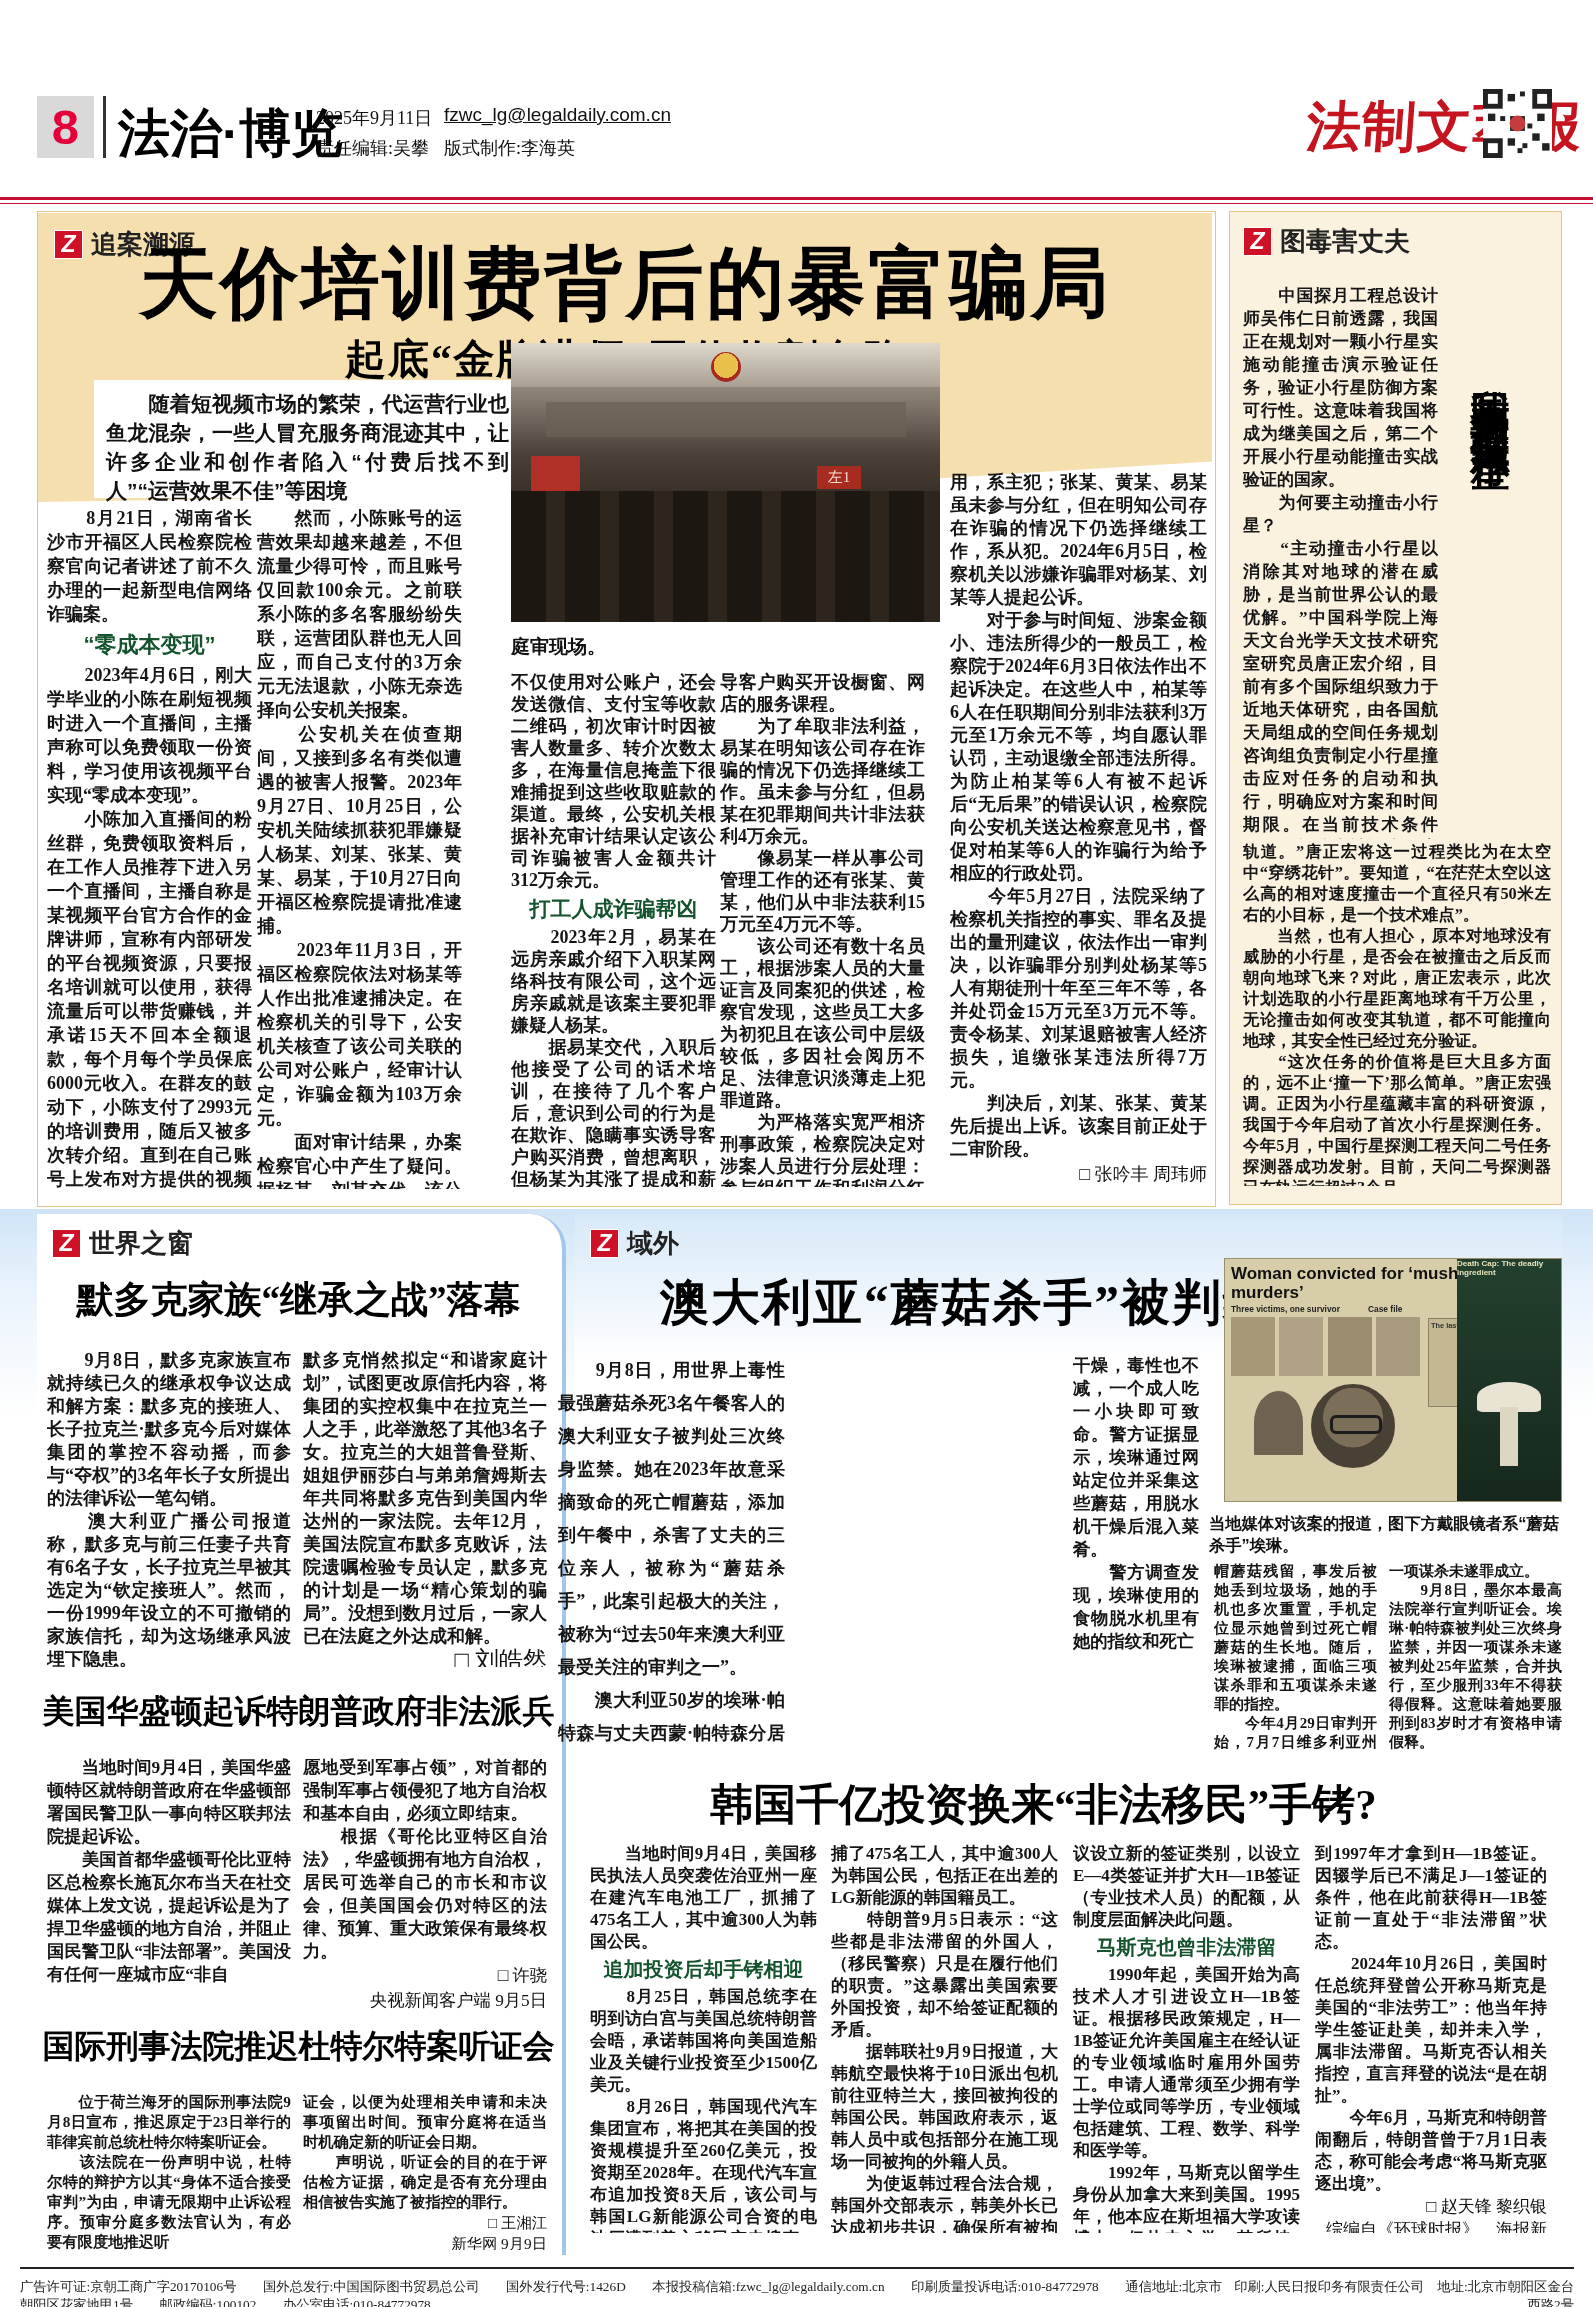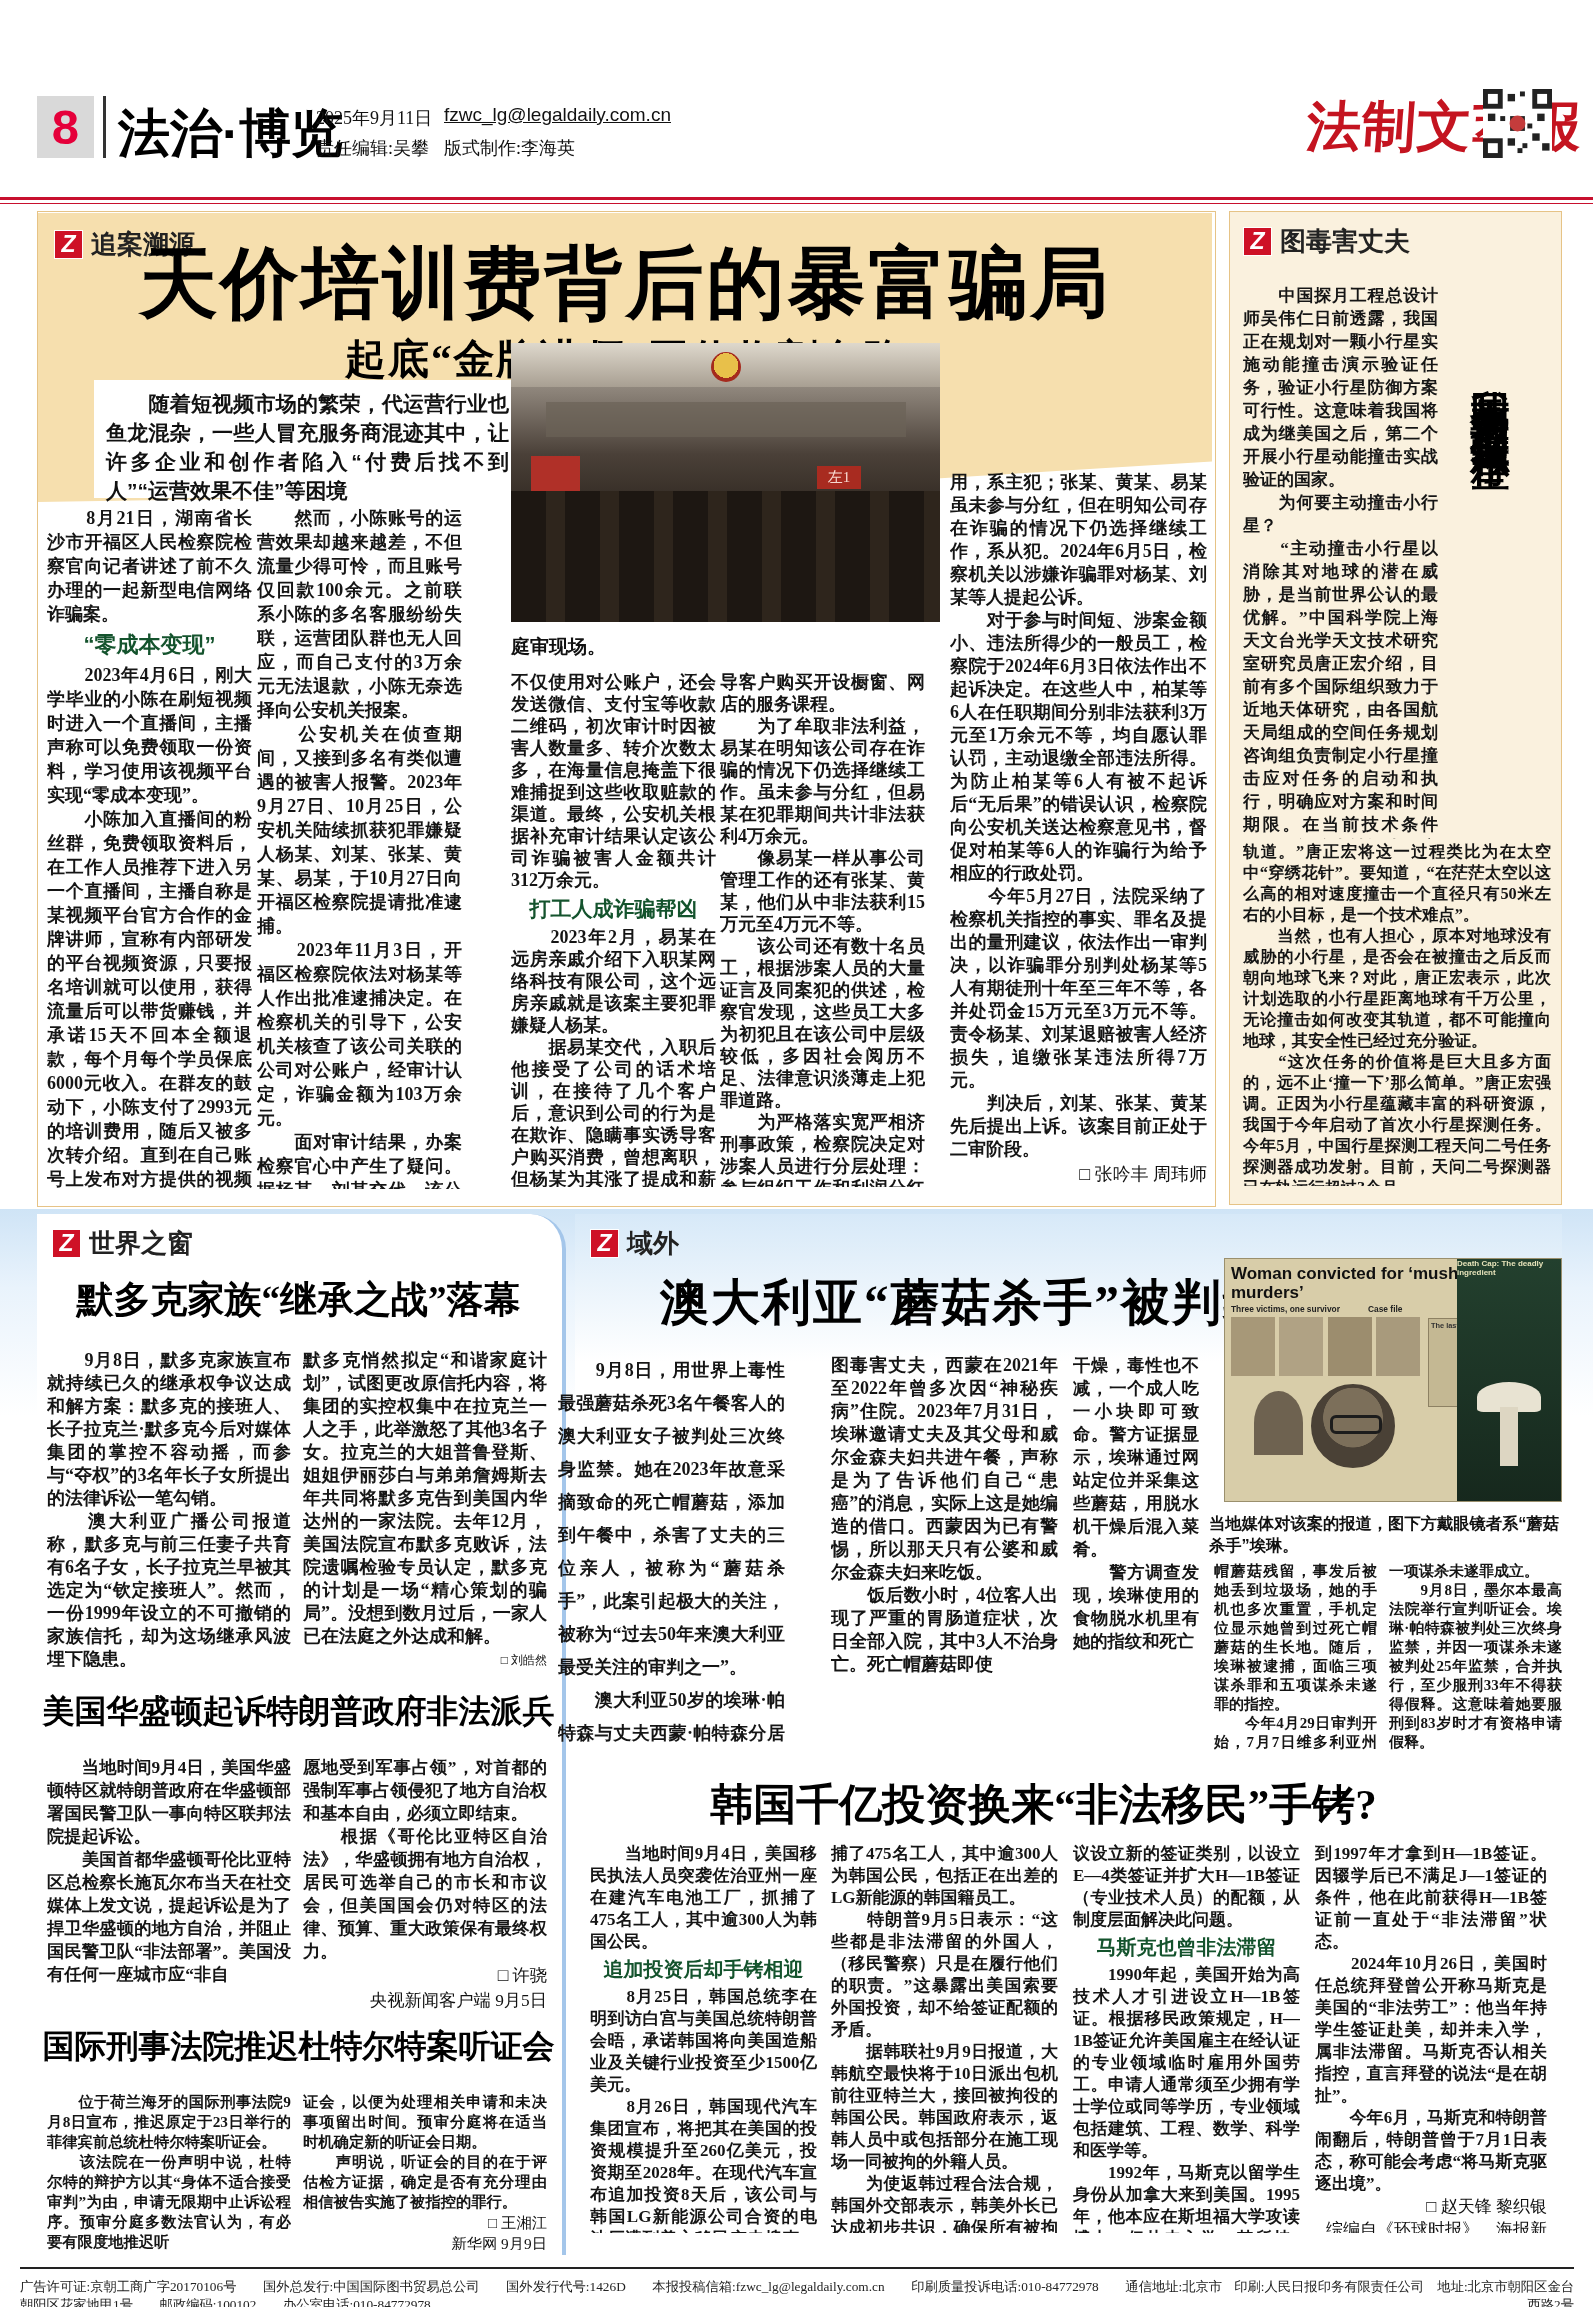--- a/index.html
+++ b/index.html
@@ -154,21 +154,21 @@
     <div class="zbox">Z</div>
     <div class="txt">世界之窗</div>
   </div>
 
   <div class="abs headline" style="left:42px;top:1275px;width:513px;font-size:37px;">默多克家族“继承之战”落幕</div>
   <div class="abs body-col" style="left:47px;top:1349px;width:244px;height:318px;font-size:18px;line-height:23px;">　　9月8日，默多克家族宣布就持续已久的继承权争议达成和解方案：默多克的接班人、长子拉克兰·默多克今后对媒体集团的掌控不容动摇，而参与“夺权”的3名年长子女所提出的法律诉讼一笔勾销。
 　　澳大利亚广播公司报道称，默多克与前三任妻子共育有6名子女，长子拉克兰早被其选定为“钦定接班人”。然而，一份1999年设立的不可撤销的家族信托，却为这场继承风波埋下隐患。
 　　为了帮拉克兰“扫清障碍”，</div>
   <div class="abs" style="left:303px;top:1349px;width:244px;height:318px;overflow:hidden;">
     <div class="body-col" style="font-size:18px;line-height:23px;">默多克悄然拟定“和谐家庭计划”，试图更改原信托内容，将集团的实控权集中在拉克兰一人之手，此举激怒了其他3名子女。拉克兰的大姐普鲁登斯、姐姐伊丽莎白与弟弟詹姆斯去年共同将默多克告到美国内华达州的一家法院。去年12月，美国法院宣布默多克败诉，法院遗嘱检验专员认定，默多克的计划是一场“精心策划的骗局”。没想到数月过后，一家人已在法庭之外达成和解。</div>
-    <div class="sig" style="font-size:12px;line-height:25px;">□ 刘皓然</div>
+    <div class="sig" style="font-size:24px;line-height:25px;">□ 刘皓然</div>
 
   </div>
 
   <div class="abs headline" style="left:42px;top:1690px;width:513px;font-size:32px;">美国华盛顿起诉特朗普政府非法派兵</div>
   <div class="abs body-col" style="left:47px;top:1756px;width:244px;height:259px;font-size:17.3px;line-height:23px;">　　当地时间9月4日，美国华盛顿特区就特朗普政府在华盛顿部署国民警卫队一事向特区联邦法院提起诉讼。
 　　美国首都华盛顿哥伦比亚特区总检察长施瓦尔布当天在社交媒体上发文说，提起诉讼是为了捍卫华盛顿的地方自治，并阻止国民警卫队“非法部署”。美国没有任何一座城市应“非自</div>
   <div class="abs" style="left:303px;top:1756px;width:244px;height:259px;overflow:hidden;">
     <div class="body-col" style="font-size:17.3px;line-height:23px;">愿地受到军事占领”，对首都的强制军事占领侵犯了地方自治权和基本自由，必须立即结束。
 　　根据《哥伦比亚特区自治法》，华盛顿拥有地方自治权，居民可选举自己的市长和市议会，但美国国会仍对特区的法律、预算、重大政策保有最终权力。</div>
     <div class="sig" style="font-size:17.3px;line-height:25px;">□ 许骁</div>
@@ -209,22 +209,20 @@
     <div class="abs" style="left:232px;top:0;width:106px;height:244px;background:linear-gradient(180deg,#23402e,#16281d);">
       <div style="padding:0;font-family:'Liberation Sans',sans-serif;font-weight:bold;font-size:8px;color:#e7e3ba;">Death Cap: The deadly ingredient</div>
       <div class="abs" style="left:20px;top:123px;width:64px;height:30px;border-radius:50% 50% 10% 10%;background:#e8e3d2;"></div>
       <div class="abs" style="left:43px;top:148px;width:18px;height:59px;background:#ddd6c2;"></div>
     </div>
   </div>
   <div class="abs" style="left:1209px;top:1512px;width:353px;font-size:16.3px;font-weight:bold;font-family:'Liberation Sans',sans-serif;line-height:22px;">当地媒体对该案的报道，图下方戴眼镜者系“蘑菇杀手”埃琳。</div>
 
   <div class="abs body-col" style="left:558px;top:1354px;width:227px;height:395px;font-size:18px;line-height:33px;">　　9月8日，用世界上毒性最强蘑菇杀死3名午餐客人的澳大利亚女子被判处三次终身监禁。她在2023年故意采摘致命的死亡帽蘑菇，添加到午餐中，杀害了丈夫的三位亲人，被称为“蘑菇杀手”，此案引起极大的关注，被称为“过去50年来澳大利亚最受关注的审判之一”。
 　　澳大利亚50岁的埃琳·帕特森与丈夫西蒙·帕特森分居多年。检方指控，埃琳曾多次试</div>
-  <div class="abs body-col" style="left:831px;top:1354px;width:227px;height:395px;font-size:18px;line-height:23px;">图毒害丈夫，西蒙在2021年至2022年曾多次因“神秘疾病”住院。2023年7月31日，埃琳邀请丈夫及其父母和威尔金森夫妇共进午餐，声称是为了告诉他们自己“患癌”的消息，实际上这是她编造的借口。西蒙因为已有警惕，所以那天只有公婆和威尔金森夫妇来吃饭。
-　　饭后数小时，4位客人出现了严重的胃肠道症状，次日全部入院，其中3人不治身亡。死亡帽蘑菇即使</div>
   <div class="abs body-col" style="left:1073px;top:1354px;width:126px;height:395px;font-size:17.3px;line-height:23px;">干燥，毒性也不减，一个成人吃一小块即可致命。警方证据显示，埃琳通过网站定位并采集这些蘑菇，用脱水机干燥后混入菜肴。
 　　警方调查发现，埃琳使用的食物脱水机里有她的指纹和死亡</div>
   <div class="abs body-col" style="left:1214px;top:1562px;width:163px;height:190px;font-size:15px;line-height:19px;">帽蘑菇残留，事发后被她丢到垃圾场，她的手机也多次重置，手机定位显示她曾到过死亡帽蘑菇的生长地。随后，埃琳被逮捕，面临三项谋杀罪和五项谋杀未遂罪的指控。
 　　今年4月29日审判开始，7月7日维多利亚州最高法院陪审团一致裁定她三项谋杀罪和</div>
   <div class="abs" style="left:1389px;top:1562px;width:173px;height:190px;overflow:hidden;">
     <div class="body-col" style="font-size:15px;line-height:19px;">一项谋杀未遂罪成立。
 　　9月8日，墨尔本最高法院举行宣判听证会。埃琳·帕特森被判处三次终身监禁，并因一项谋杀未遂被判处25年监禁，合并执行，至少服刑33年不得获得假释。这意味着她要服刑到83岁时才有资格申请假释。</div>
     <div class="sig" style="font-size:15.3px;line-height:21px;">□ 宋世锋</div>
 
   </div>

